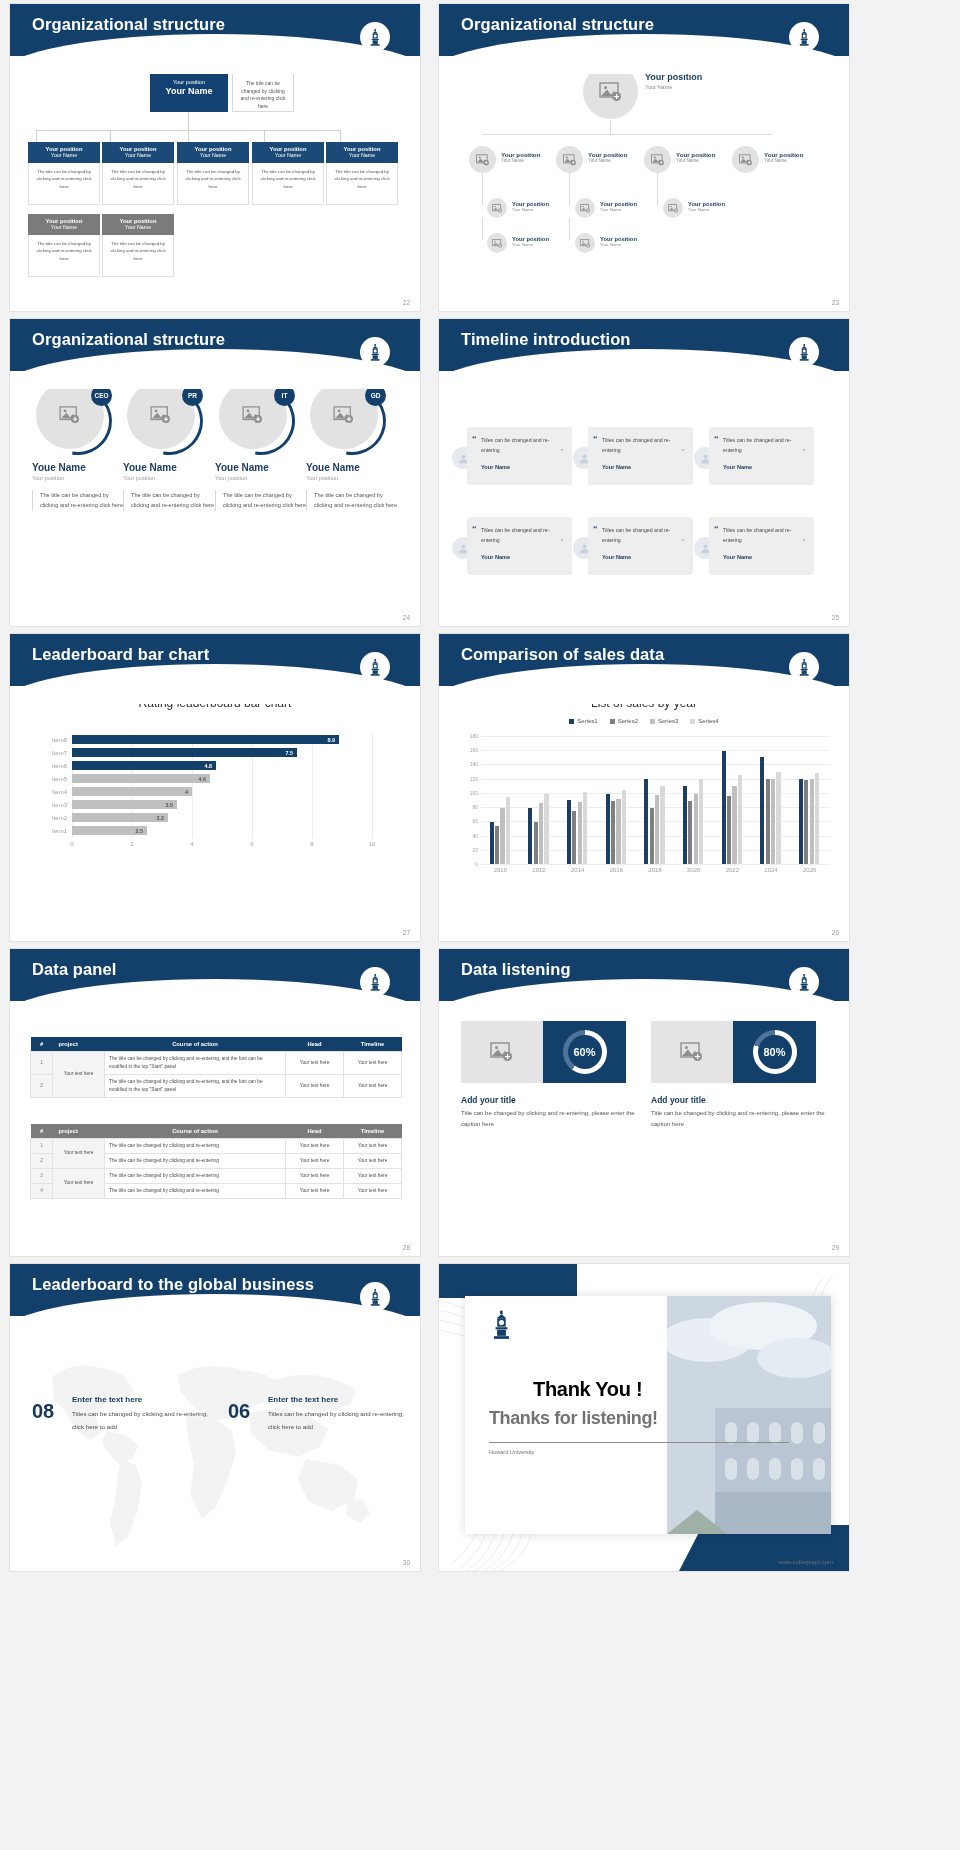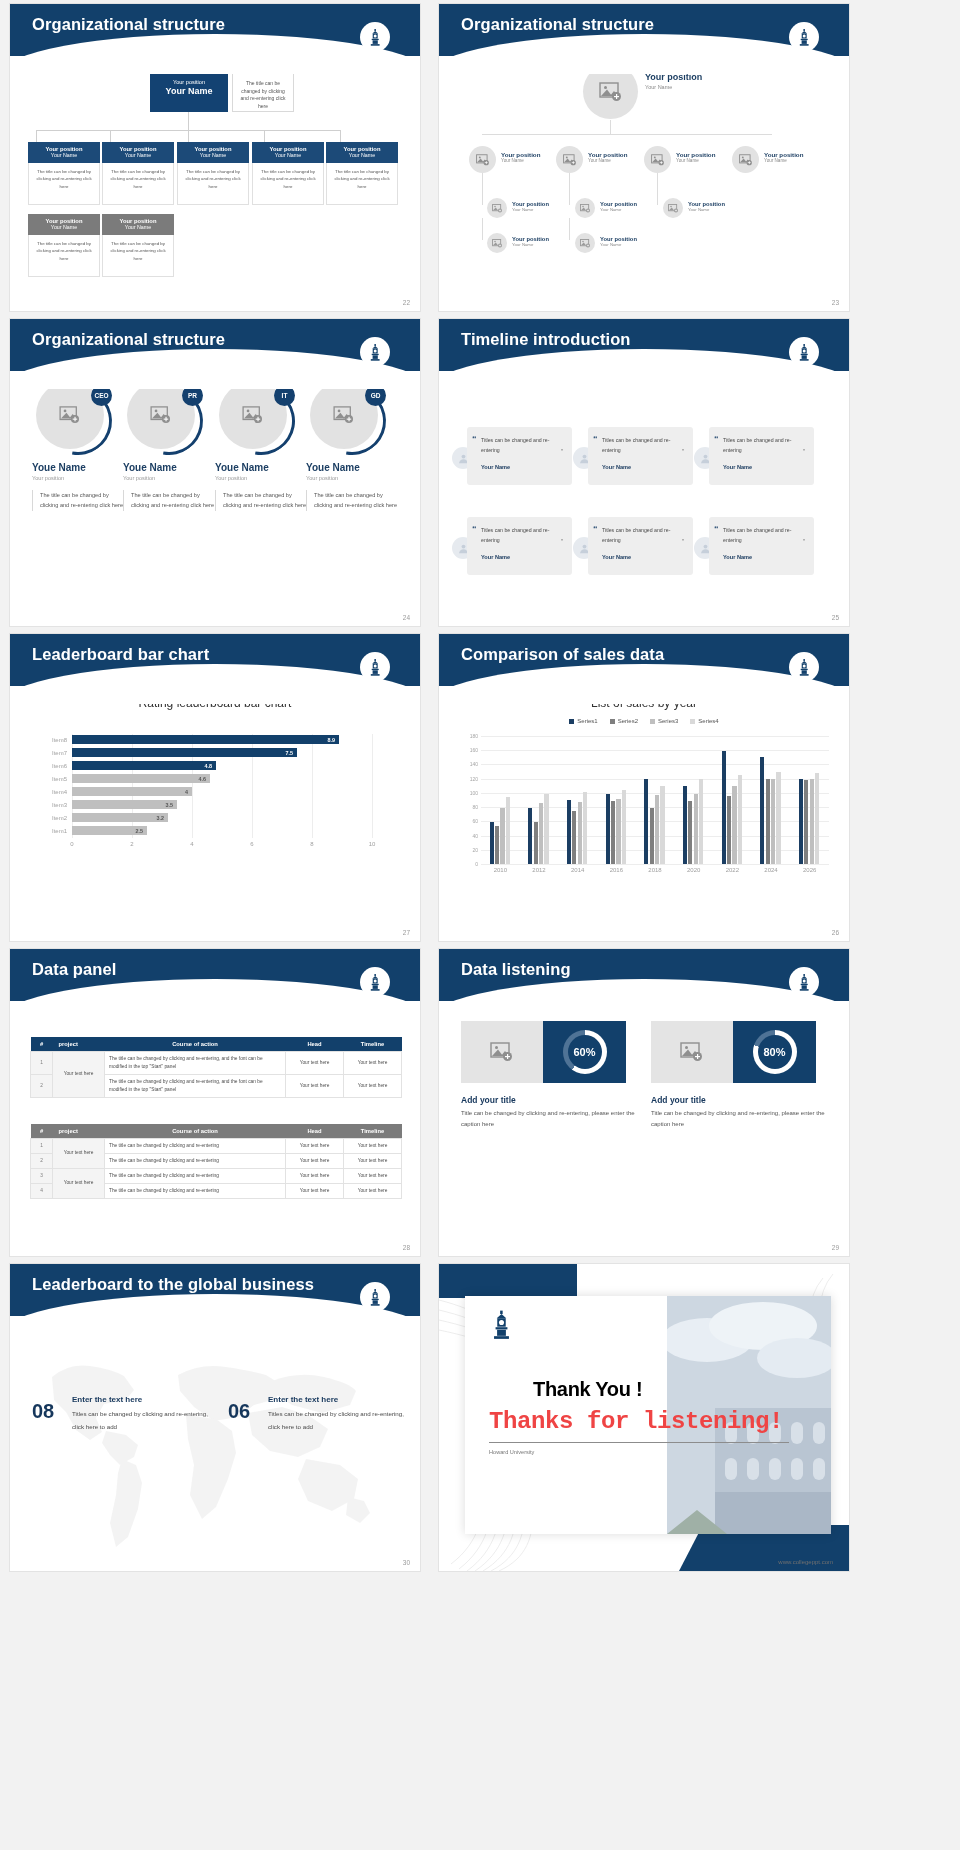--- a/index.html
+++ b/index.html
@@ -182,21 +182,21 @@
   
   .ty-outer { position: absolute; inset: 0; background: #fff; overflow: hidden; }
   .ty-corner-tl { position:absolute; left:0; top:0; width:138px; height:34px; background:#12406b; }
   .ty-corner-br { position:absolute; right:0; bottom:0; width:170px; height:46px; background:#12406b;
                   clip-path: polygon(14% 0, 100% 0, 100% 100%, 0 100%); }
   .ty-card { position:absolute; left:26px; top:32px; width:366px; height:238px; background:#fff;
              box-shadow: 0 0 10px rgba(0,0,0,.14); overflow:hidden; }
   .ty-photo { position:absolute; right:0; top:0; width:164px; height:238px;
               background: linear-gradient(170deg,#c3cfdb 0%, #dce3ea 45%, #b9c4cf 100%); }
   .ty-h1 { position:absolute; left:24px; top:82px; font-size:20px; font-weight:bold; color:#000000; letter-spacing:-.3px;margin-left:44px;}
-  .ty-h2 { position:absolute; left:24px; top:112px; font-size:24px; font-weight:bold; color:#ef4444; letter-spacing:-.4px;font-family:Liberation Mono, monospace;}
+  .ty-h2 { position:absolute; left:24px; top:112px; font-size:18px; font-weight:bold; color:#737373; letter-spacing:-.4px;}
   .ty-rule{ position:absolute; left:24px; top:146px; width:300px; height:1px; background:#8c8c8c;}
   .ty-sub { position:absolute; left:24px; top:153px; font-size:5.6px; color:#777;}
   .ty-lines{ position:absolute; left:0; top:0; width:100%; height:100%;}
   .footer-url { position:absolute; right:16px; bottom:6px; font-size:6px; color:#6f6f6f;}
 </style>
 </head>
 <body>
 
 <div class="grid">
 

